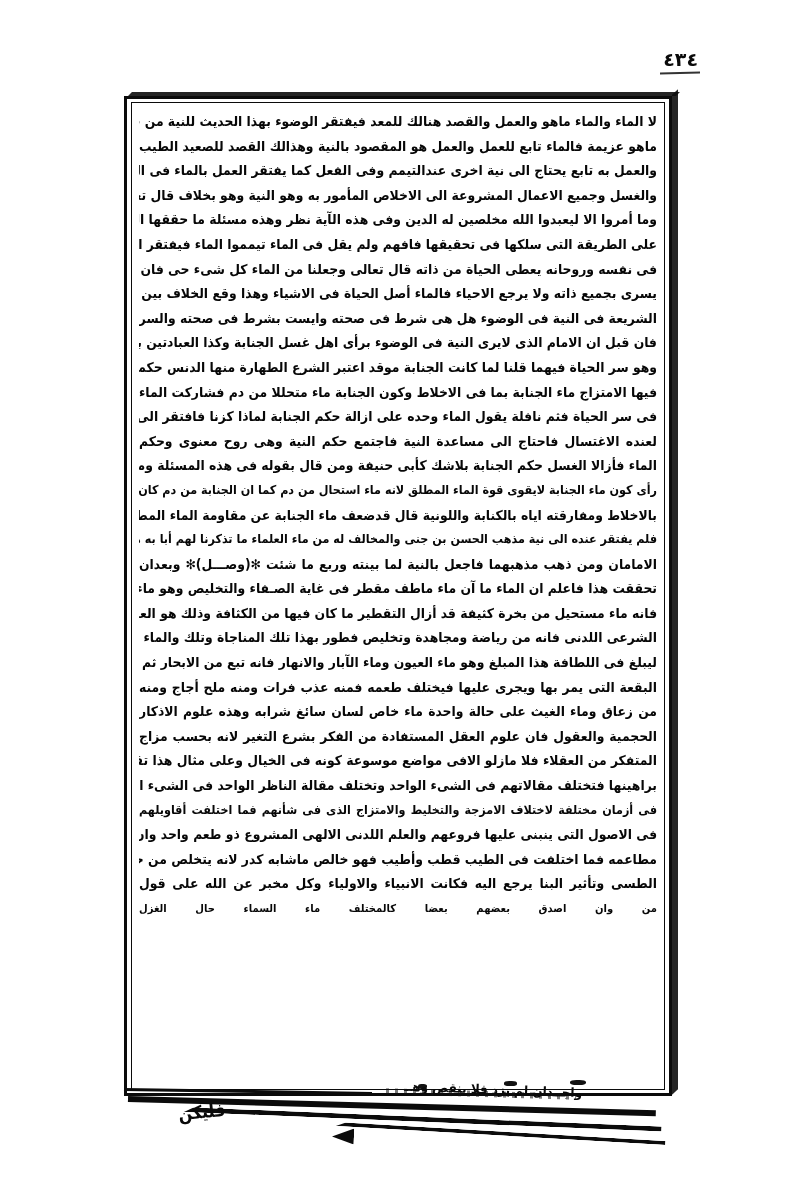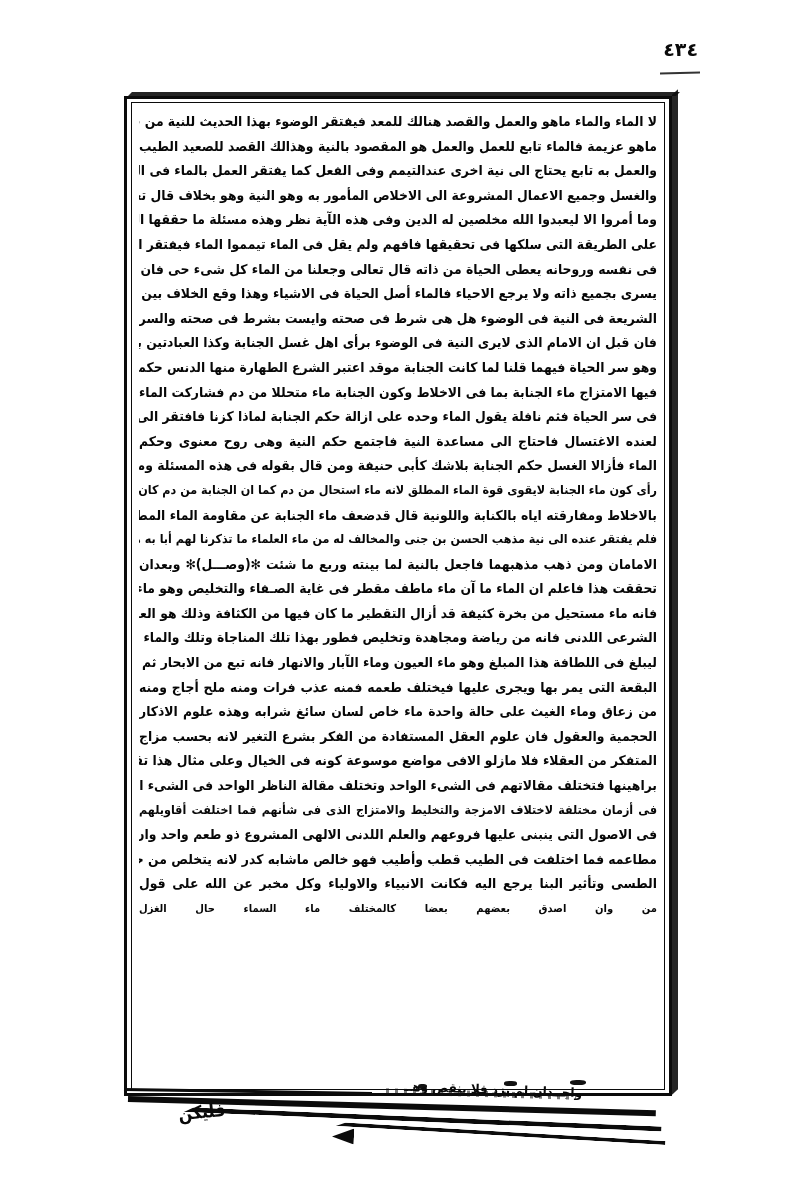--- a/index.html
+++ b/index.html
@@ -12,21 +12,21 @@
     height: 1196px;
     position: relative;
     overflow: hidden;
     font-family: "DejaVu Sans", sans-serif;
     background: #ffffff;
   }
 
   
   .page-number {
     position: absolute;
-    top: 40px;
+    top: 50px;
     right: 102px;
     font-family: "DejaVu Sans", sans-serif;
     font-size: 19px;
     font-weight: 700;
     color: #0a0a0a;
     letter-spacing: 0.5px;
     direction: rtl;
     line-height: 1;
   }
   .page-number-rule {

